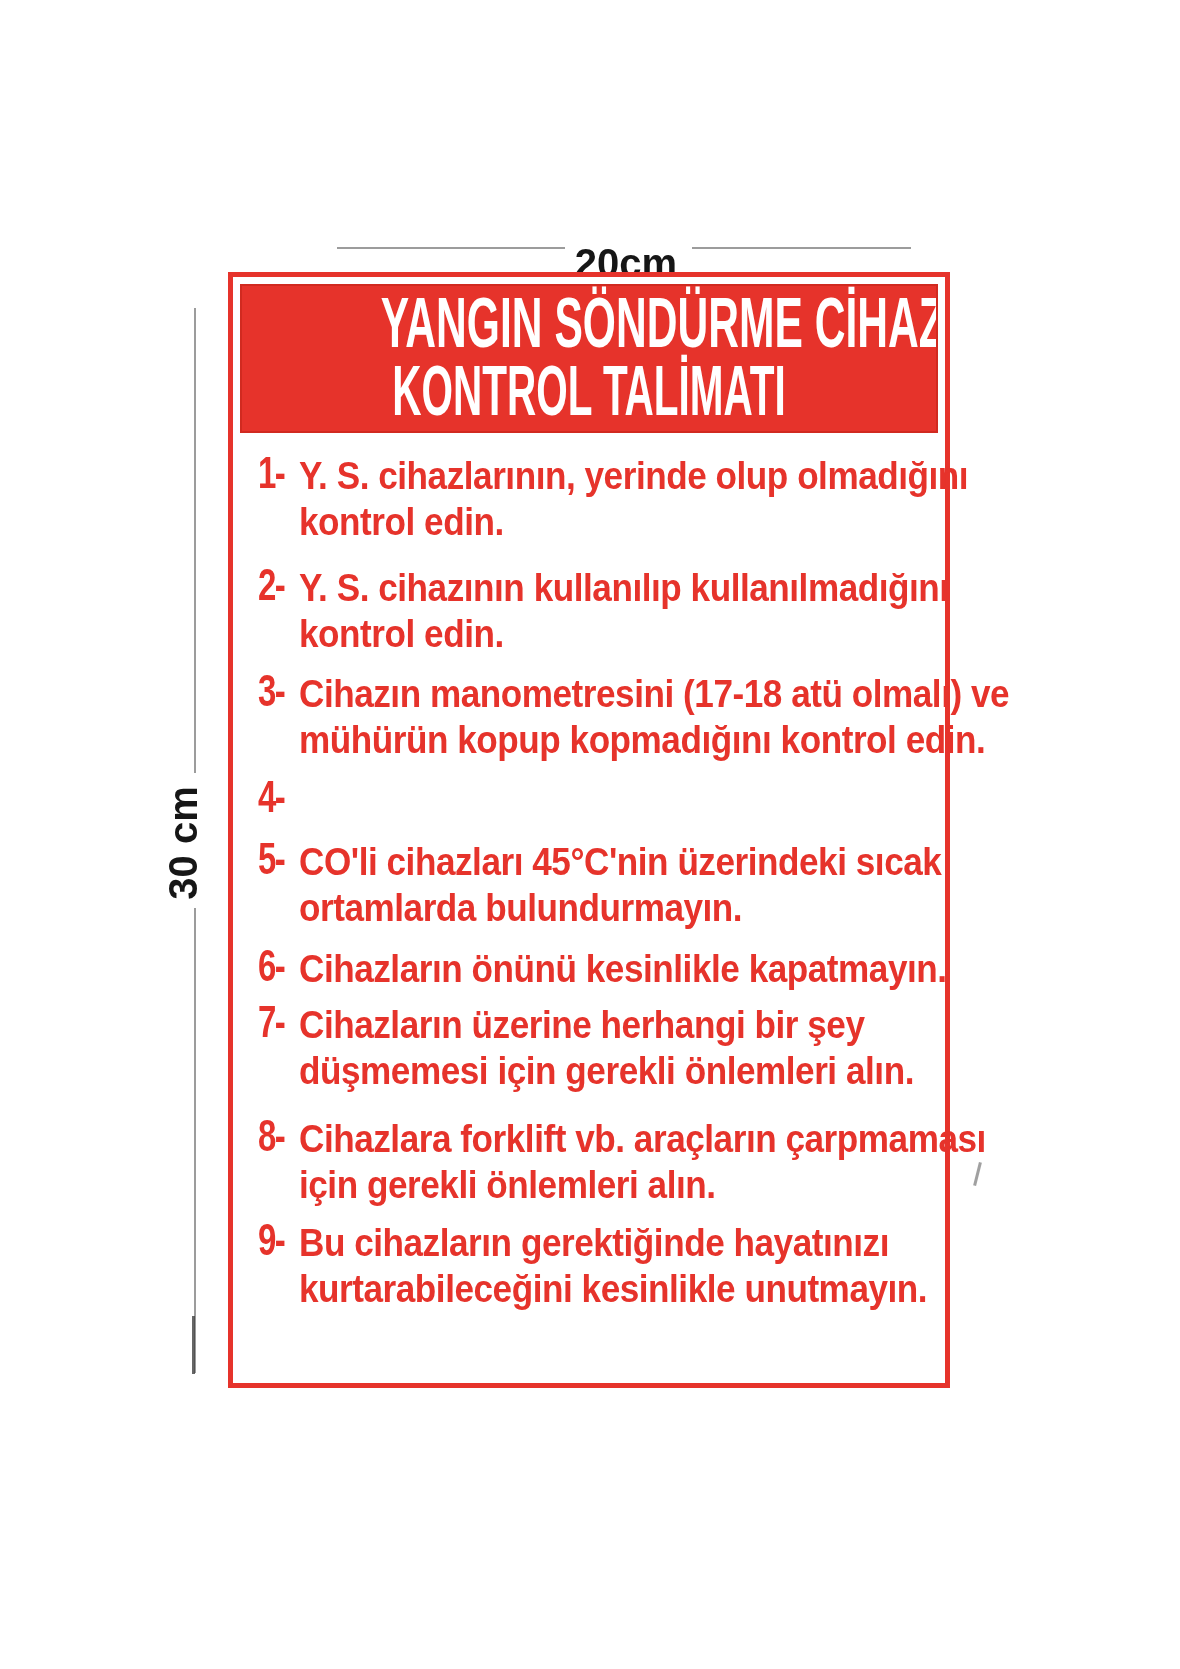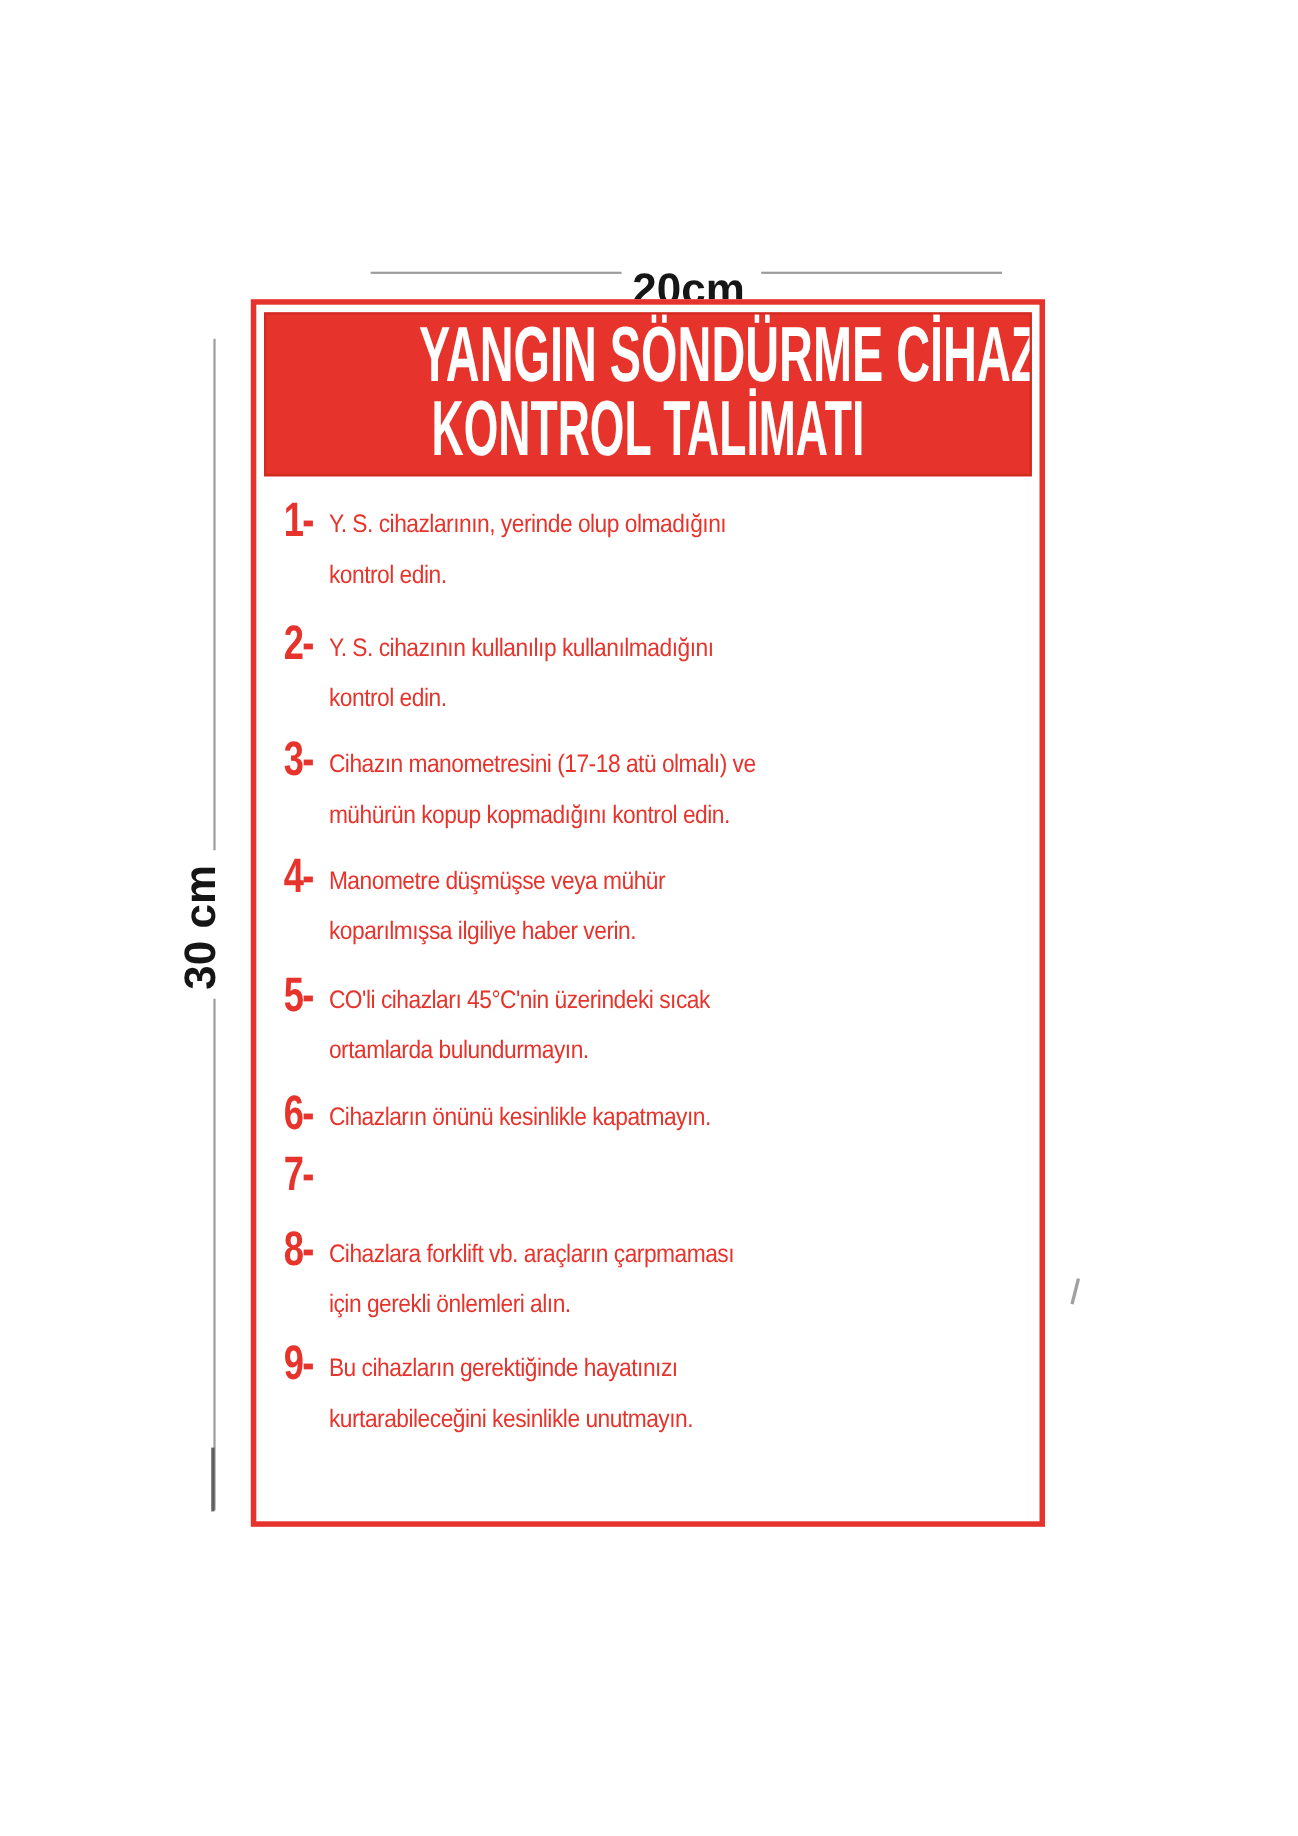--- a/index.html
+++ b/index.html
@@ -47,21 +47,21 @@
   .item:nth-child(4){margin-bottom:16px;}
   .item:nth-child(5){margin-bottom:15px;}
   .item:nth-child(6){margin-bottom:10px;}
   .item:nth-child(7){margin-bottom:22px;}
   .item:nth-child(8){margin-bottom:12px;}
   .num{
     flex:0 0 41px;font-size:44px;line-height:46px;font-weight:bold;
     transform:scaleX(0.75);transform-origin:left top;
     position:relative;top:-3px;letter-spacing:-2px;white-space:nowrap;
   }
-  .txt{font-size:23px;line-height:46px;font-weight:normal;letter-spacing:-0.5px;min-width:0;}
+  .txt{font-size:39px;line-height:46px;font-weight:bold;letter-spacing:-0.5px;min-width:0;}
   .tline{display:block;white-space:nowrap;transform:scaleX(0.90);transform-origin:left top;}
   .tline:empty{display:none;}
 </style>
 </head>
 <body>
 
 <div id="width-label" class="dim-label">20cm</div>
 <div id="wline-left" class="dim-line"></div>
 <div id="wline-right" class="dim-line"></div>
 
@@ -95,41 +95,41 @@
     </div>
     <div class="item">
       <div class="num">3-</div>
       <div class="txt">
         <span class="tline">Cihazın manometresini (17-18 atü olmalı) ve</span>
         <span class="tline">mühürün kopup kopmadığını kontrol edin.</span>
       </div>
     </div>
     <div class="item">
       <div class="num">4-</div>
-      <div class="txt">
-        <span class="tline">Manometre düşmüşse veya mühür</span>
-        <span class="tline">koparılmışsa ilgiliye haber verin.</span>
-      </div>
     </div>
     <div class="item">
       <div class="num">5-</div>
       <div class="txt">
         <span class="tline">CO'li cihazları 45°C'nin üzerindeki sıcak</span>
         <span class="tline">ortamlarda bulundurmayın.</span>
       </div>
     </div>
     <div class="item">
       <div class="num">6-</div>
       <div class="txt">
         <span class="tline">Cihazların önünü kesinlikle kapatmayın.</span>
 
       </div>
     </div>
     <div class="item">
       <div class="num">7-</div>
+      <div class="txt">
+        <span class="tline">Cihazların üzerine herhangi bir şey</span>
+        <span class="tline">düşmemesi için gerekli önlemleri alın.</span>
+      </div>
     </div>
     <div class="item">
       <div class="num">8-</div>
       <div class="txt">
         <span class="tline">Cihazlara forklift vb. araçların çarpmaması</span>
         <span class="tline">için gerekli önlemleri alın.</span>
       </div>
     </div>
     <div class="item">
       <div class="num">9-</div>

